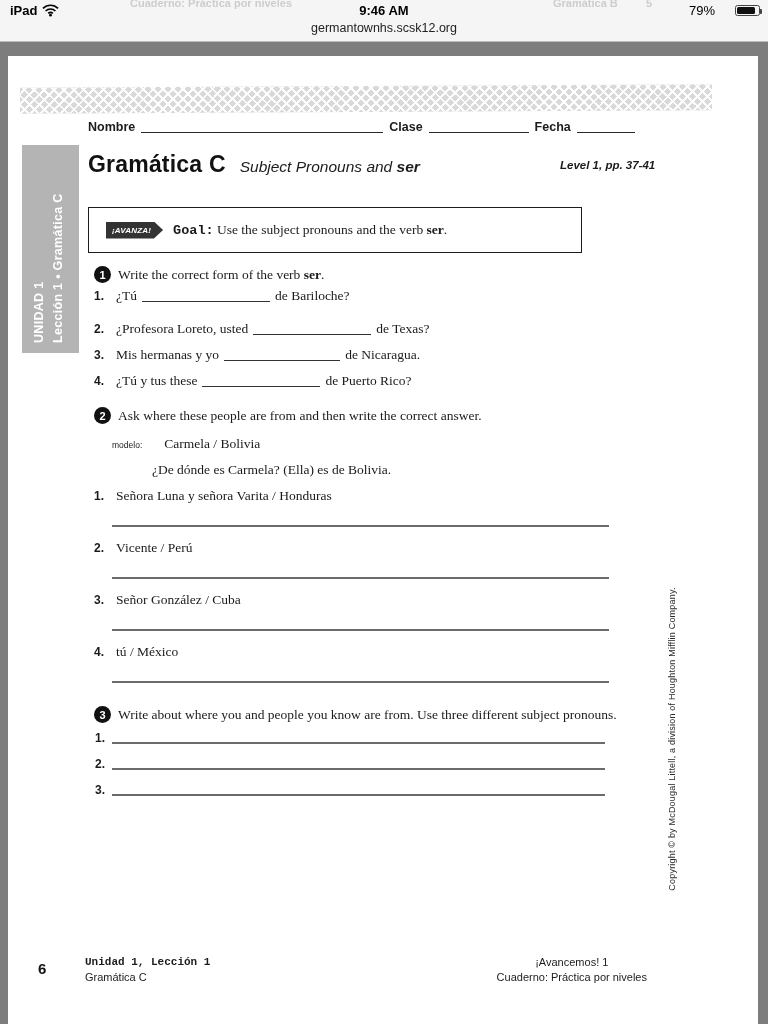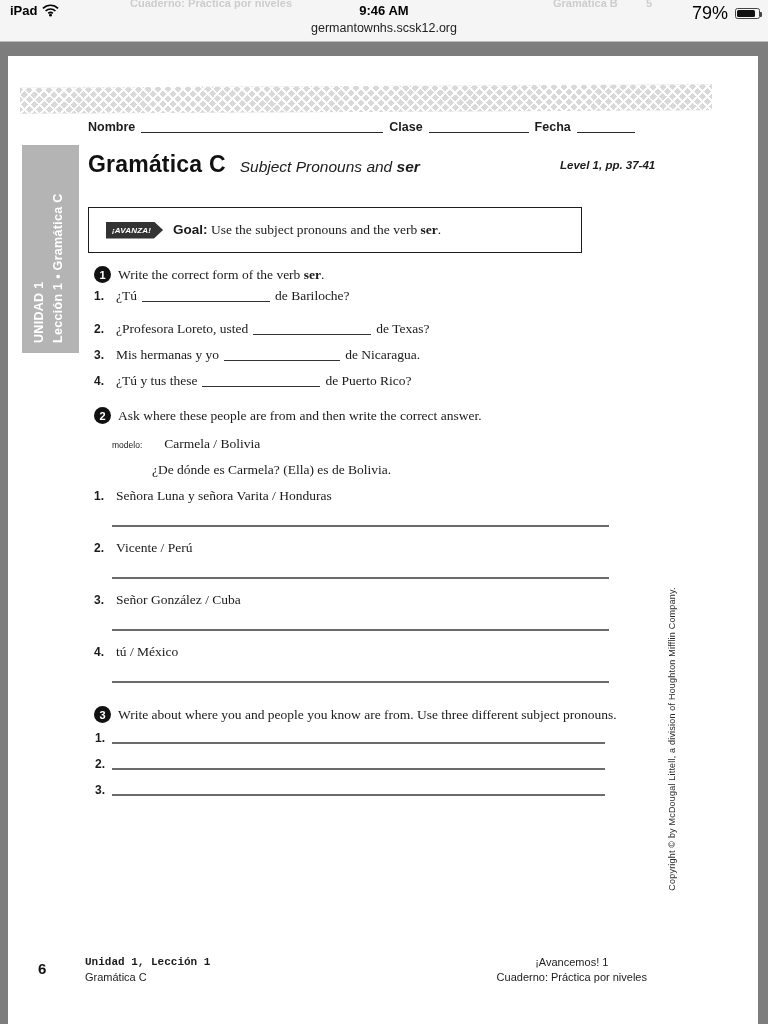--- a/index.html
+++ b/index.html
@@ -13,22 +13,22 @@
   .ghost { position:absolute; top:-3px; left:0; width:100%; height:14px;
            color:#cdcdcd; font-size:11px; font-weight:bold; }
   .ghost .g-left { position:absolute; left:130px; }
   .ghost .g-right { position:absolute; left:553px; }
   .ghost .g-page { position:absolute; left:646px; }
   .sb-row { position:absolute; top:3px; left:0; width:100%; height:16px; }
   .sb-left { position:absolute; left:10px; top:0; display:flex; align-items:center; gap:5px;
              font-size:13px; font-weight:bold; color:#000; }
   .sb-time { position:absolute; left:0; width:100%; text-align:center; top:0;
              font-size:13px; font-weight:bold; color:#000; }
-  .sb-right { position:absolute; right:8px; top:0; display:flex; align-items:center; gap:7px;
-              font-size:18px; color:#000; }
+  .sb-right { position:absolute; right:8px; top:0; display:flex; align-items:center; gap:20px;
+              font-size:13px; color:#000; }
   .battery { position:relative; width:25px; height:11px; border:1px solid #444;
              border-radius:2.5px; display:inline-block; }
   .battery .fill { position:absolute; top:1px; bottom:1px; left:1px; width:78%;
                    background:#111; border-radius:1.5px; }
   .battery .nub { position:absolute; right:-3px; top:3px; width:2px; height:5px;
                   background:#444; border-radius:0 1px 1px 0; }
   .sb-url { position:absolute; top:21px; left:0; width:100%; text-align:center;
             font-size:12.5px; color:#222; }
 
   
@@ -61,21 +61,21 @@
   .level { position:absolute; top:103px; left:552px; font-size:11.5px; font-weight:bold;
            font-style:italic; color:#1c1c1c; }
 
   
   .goalbox { position:absolute; top:151px; left:80px; width:494px; height:46px;
              border:1.5px solid #1c1c1c; display:flex; align-items:center; padding-left:17px; }
   .avanza { background:#333; color:#fff; font-size:8px; font-weight:bold; font-style:italic;
             padding:4px 12px 4px 6px; letter-spacing:.2px;
             clip-path:polygon(0 0, 84% 0, 100% 50%, 84% 100%, 0 100%); }
   .goaltext { margin-left:10px; font-family:"Liberation Serif", serif; font-size:13.5px; color:#1a1a1a; }
-  .goaltext .glabel { font-family:Liberation Sans, sans-serif; font-weight:bold; }
+  .goaltext .glabel { font-family:Liberation Mono, monospace; font-weight:bold; }
 
   
   .exnum { position:absolute; left:86px; width:17px; height:17px; border-radius:50%;
            background:#111; color:#fff; font-size:11px; font-weight:bold;
            display:flex; align-items:center; justify-content:center; }
   .exhead { position:absolute; left:110px; font-family:"Liberation Serif", serif;
             font-size:13.5px; color:#1a1a1a; width:540px; }
   .exhead b { font-weight:bold; }
   .qrow { position:absolute; left:86px; font-family:"Liberation Serif", serif;
           font-size:13.5px; color:#1a1a1a; white-space:nowrap; }

